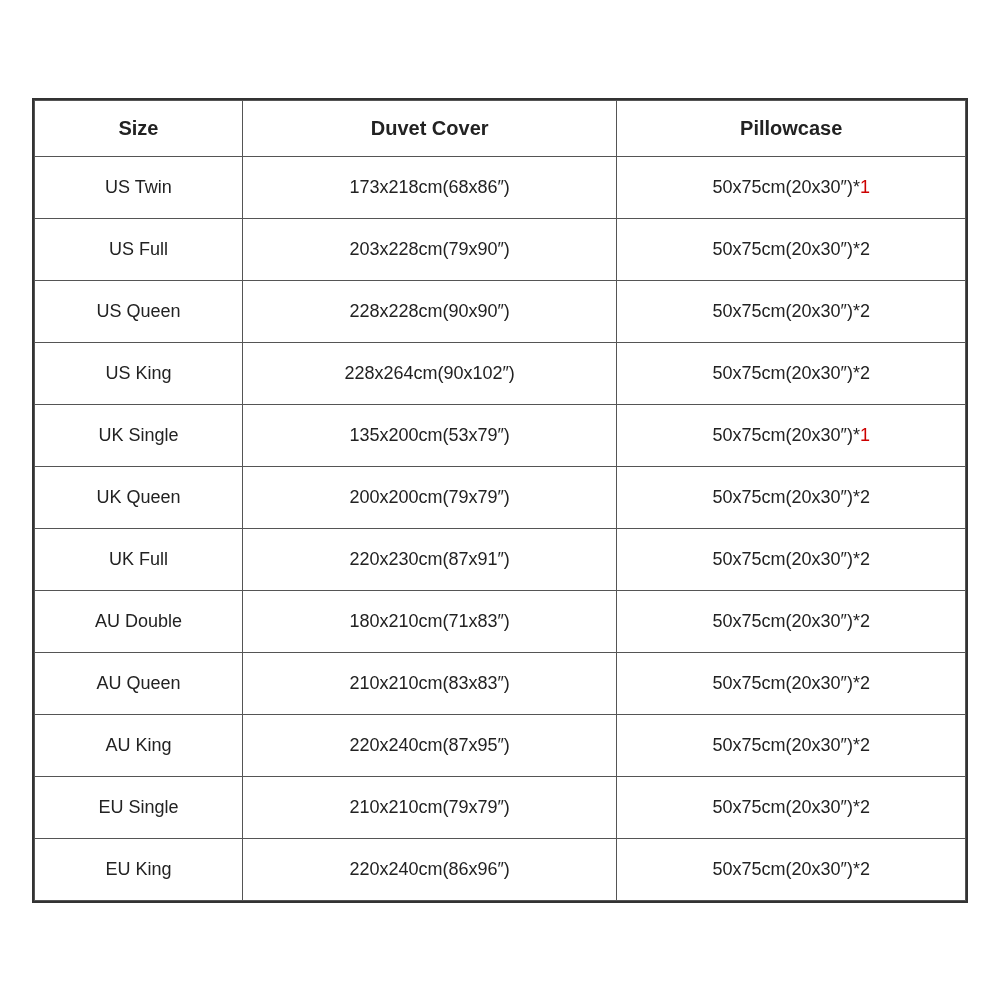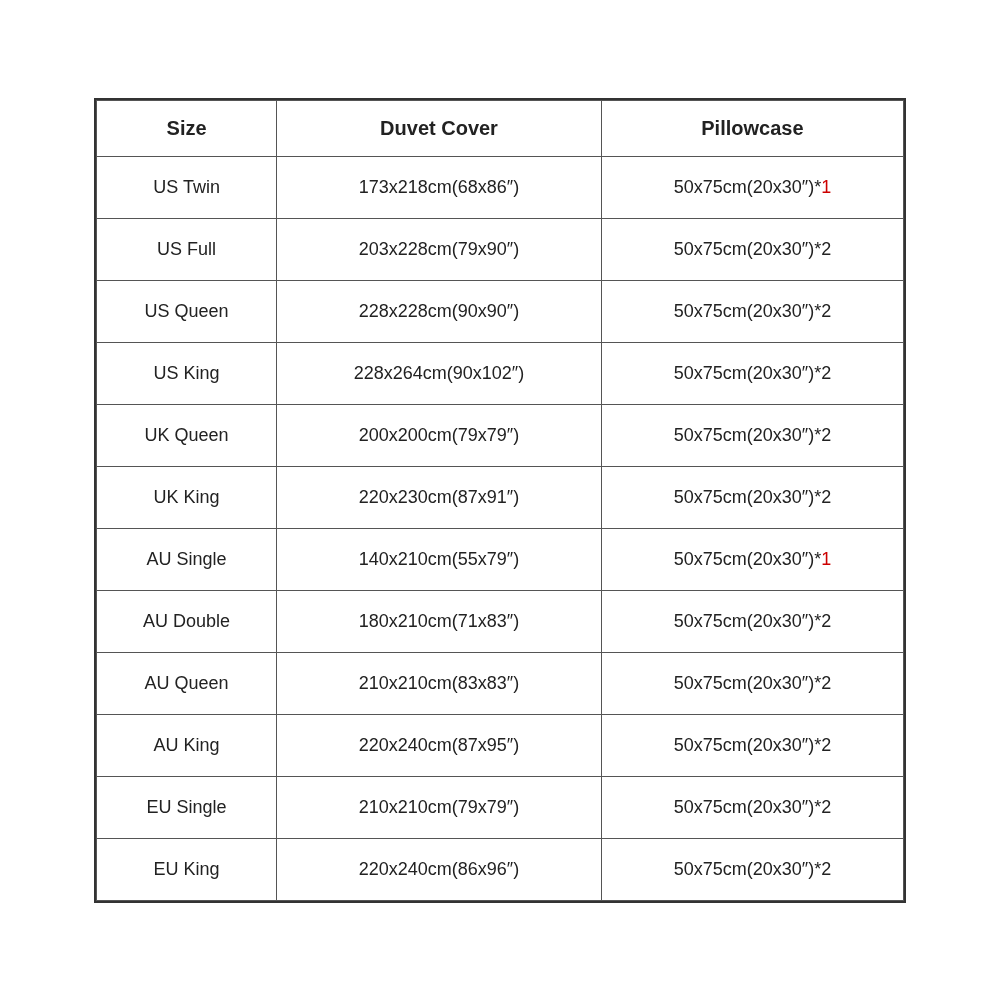--- a/index.html
+++ b/index.html
@@ -12,21 +12,21 @@
       width: 1000px;
       height: 1000px;
       background: #ffffff;
       display: flex;
       align-items: center;
       justify-content: center;
       font-family: Arial, sans-serif;
     }
 
     .table-container {
-      width: 812px;
+      width: 936px;
       border: 2px solid #333;
     }
 
     table {
       width: 100%;
       border-collapse: collapse;
     }
 
     th, td {
       border: 1px solid #555;
@@ -77,33 +77,33 @@
           <td>US Queen</td>
           <td>228x228cm(90x90″)</td>
           <td><span>50x75cm(20x30″)*</span><span>2</span></td>
         </tr>
         <tr>
           <td>US King</td>
           <td>228x264cm(90x102″)</td>
           <td><span>50x75cm(20x30″)*</span><span>2</span></td>
         </tr>
         <tr>
+          <td>UK Single</td>
+          <td>135x200cm(53x79″)</td>
+          <td><span>50x75cm(20x30″)*</span><span class="red">1</span></td>
+        </tr>
+        <tr>
           <td>UK Queen</td>
           <td>200x200cm(79x79″)</td>
           <td><span>50x75cm(20x30″)*</span><span>2</span></td>
         </tr>
         <tr>
-          <td>UK King</td>
+          <td>UK Full</td>
           <td>220x230cm(87x91″)</td>
           <td><span>50x75cm(20x30″)*</span><span>2</span></td>
-        </tr>
-        <tr>
-          <td>AU Single</td>
-          <td>140x210cm(55x79″)</td>
-          <td><span>50x75cm(20x30″)*</span><span class="red">1</span></td>
         </tr>
         <tr>
           <td>AU Double</td>
           <td>180x210cm(71x83″)</td>
           <td><span>50x75cm(20x30″)*</span><span>2</span></td>
         </tr>
         <tr>
           <td>AU Queen</td>
           <td>210x210cm(83x83″)</td>
           <td><span>50x75cm(20x30″)*</span><span>2</span></td>

